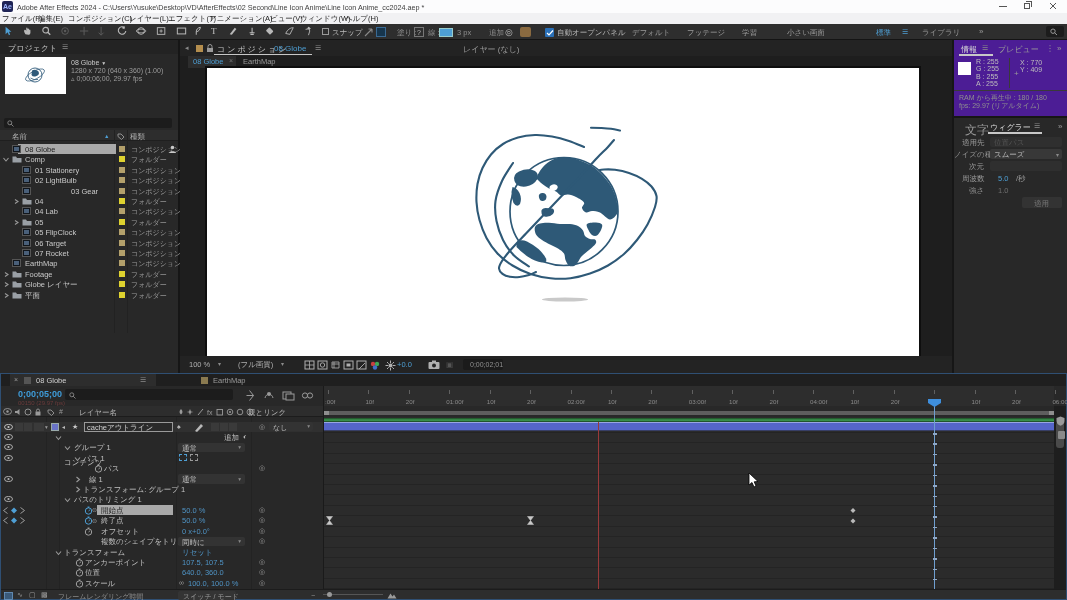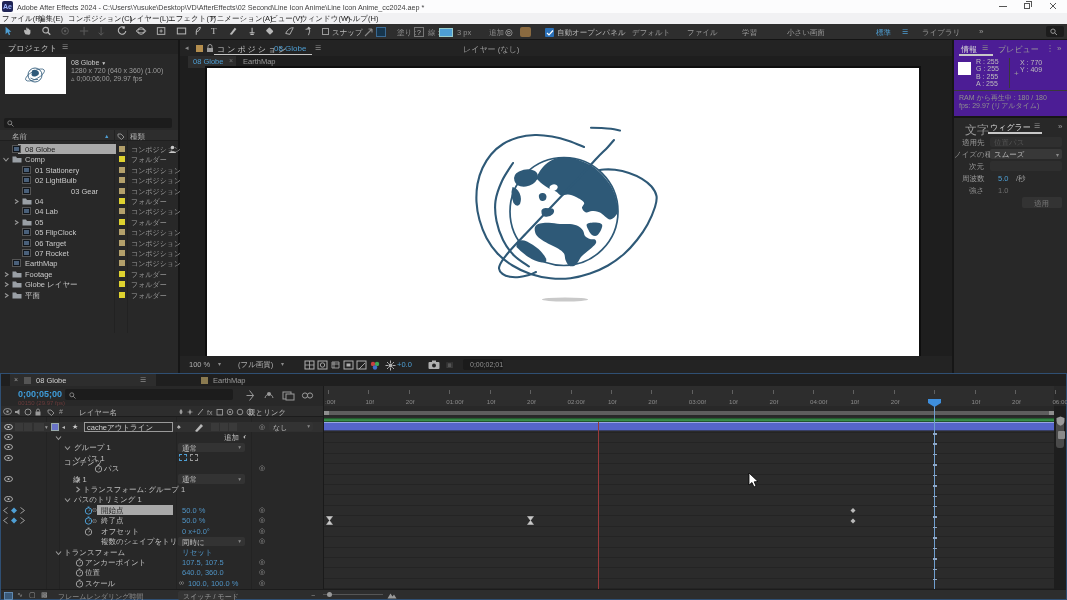--- a/index.html
+++ b/index.html
@@ -103,21 +103,21 @@
  <span class="abs txt" style="left:457px;top:4px;font-size:7.5px;color:#8f8f8f;">3 px</span>
  <span class="abs txt" style="left:489px;top:4px;font-size:7.5px;color:#8f8f8f;">追加 :</span>
  <span class="abs" style="left:505px;top:2.5px;font-size:9px;color:#b9b9b9;">◎</span>
  <div class="abs" style="left:520px;top:3px;width:11px;height:10px;background:#8a6a40;border-radius:2px;"></div>
  <div class="abs" style="left:545px;top:3.5px;width:9px;height:9px;background:#2a70b8;border-radius:1px;"></div>
  <svg class="abs" style="left:546px;top:4.5px" width="8" height="8">
       <path d="M1 4 L3 6 L7 1.5" stroke="#fff" stroke-width="1.2" fill="none"></path>
     </svg>
  <span class="abs txt" style="left:557px;top:4px;font-size:7.5px;color:#b9b9b9;">自動オープンパネル</span>
  <span class="abs txt" style="left:632px;top:4px;font-size:7.5px;color:#9a9a9a;">デフォルト</span>
- <span class="abs txt" style="left:687px;top:4px;font-size:7.5px;color:#9a9a9a;">ファイル</span>
+ <span class="abs txt" style="left:687px;top:4px;font-size:7.5px;color:#9a9a9a;">フッテージ</span>
  <span class="abs txt" style="left:742px;top:4px;font-size:7.5px;color:#9a9a9a;">学習</span>
  <span class="abs txt" style="left:787px;top:4px;font-size:7.5px;color:#9a9a9a;">小さい画面</span>
  <span class="abs txt" style="left:876px;top:4px;font-size:7.5px;color:#4e9fd4;">標準</span>
  <span class="abs txt" style="left:902px;top:4px;font-size:7px;color:#4e9fd4;">☰</span>
  <span class="abs txt" style="left:922px;top:4px;font-size:7.5px;color:#9a9a9a;">ライブラリ</span>
  <span class="abs txt" style="left:979px;top:3px;font-size:8px;color:#9a9a9a;">»</span>
  <div class="abs" style="left:1046px;top:2px;width:18px;height:11px;background:#1c1c1c;border-radius:2px;">
    <svg class="abs" style="left:4px;top:2px" width="10" height="8">
         <circle cx="3" cy="3.2" r="2.2" fill="none" stroke="#999" stroke-width="1"></circle>
         <path d="M4.6 4.8 L7 7" stroke="#999" stroke-width="1"></path>
@@ -558,21 +558,21 @@
       <span class="abs" style="left:258px;top:1px;font-size:7px;color:#9a9a9a;">◎</span>
     </div>
     <div class="abs" style="left:0;top:99.6px;width:322px;height:10px;">
       <svg class="abs" style="left:3px;top:2px" width="9" height="6">
         <ellipse cx="4.5" cy="3" rx="4" ry="2.6" fill="none" stroke="#b9b9b9" stroke-width="0.9"></ellipse>
         <circle cx="4.5" cy="3" r="1.1" fill="#b9b9b9"></circle>
       </svg>
       <svg class="abs" style="left:74px;top:2px" width="6" height="7">
         <path d="M1.5 1 L4.5 3.5 L1.5 6" fill="none" stroke="#9a9a9a" stroke-width="1.1"></path>
       </svg>
-      <span class="abs txt" style="left:72px;top:1px;font-size:7.5px;color:#c3c3c3;">線 1</span>
+      <span class="abs txt" style="left:88px;top:1px;font-size:7.5px;color:#c3c3c3;">線 1</span>
       <div class="abs" style="left:177px;top:0.5px;width:67px;height:9.5px;background:#333;border-radius:2px;">
         <span class="abs txt" style="left:4px;top:1px;font-size:7.5px;color:#c0c0c0;">通常</span>
         <span class="abs" style="right:4px;top:1.5px;font-size:5.5px;color:#8a8a8a;">▾</span>
       </div>
     </div>
     <div class="abs" style="left:0;top:110.0px;width:322px;height:10px;">
       <svg class="abs" style="left:74px;top:2px" width="6" height="7">
         <path d="M1.5 1 L4.5 3.5 L1.5 6" fill="none" stroke="#9a9a9a" stroke-width="1.1"></path>
       </svg>
       <span class="abs txt" style="left:82px;top:1px;font-size:7.5px;color:#c3c3c3;">トランスフォーム: グループ 1</span>

